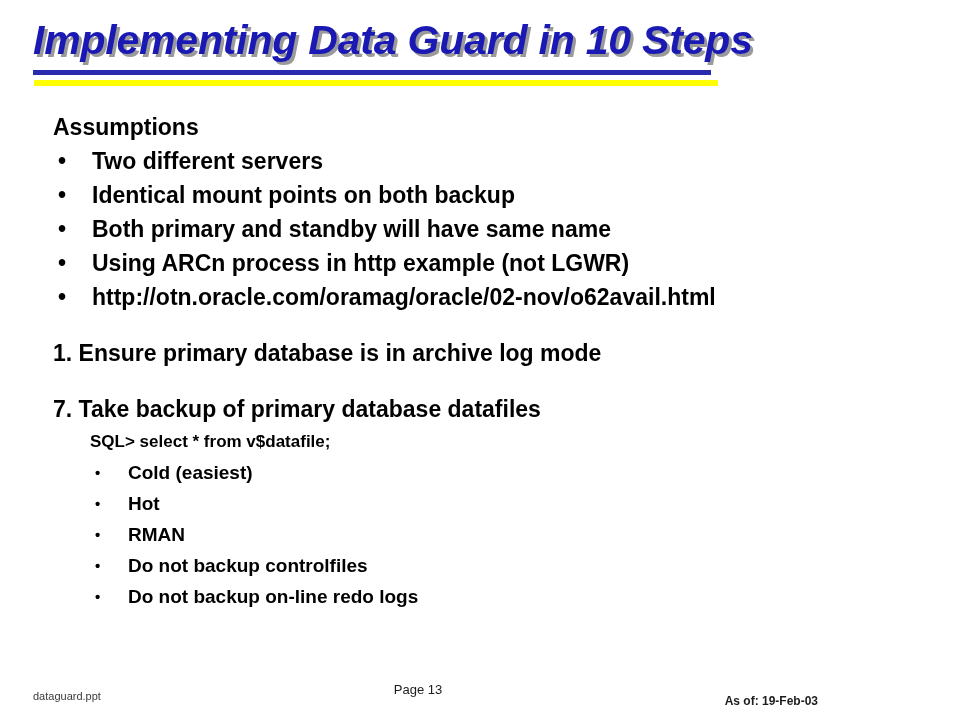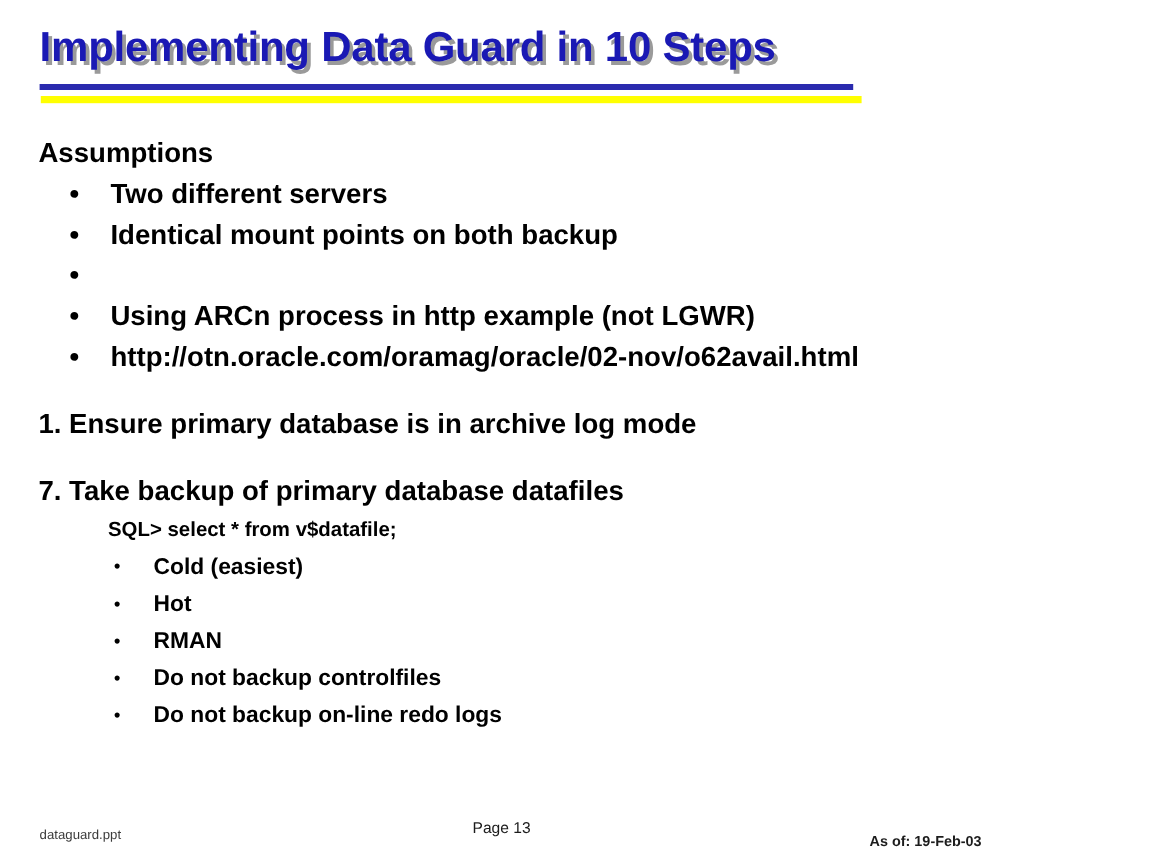--- a/index.html
+++ b/index.html
@@ -16,22 +16,23 @@
     color: #000000;
   }
 
   
   #slide-title {
     position: absolute;
     left: 33px;
     top: 18px;
     width: 700px;
     height: 52px;
-    font-size: 35px;
+    font-size: 41px;
     font-weight: bold;
+    font-style: italic;
     letter-spacing: -0.2px;
     color: #1A19B4;
     text-shadow: 3px 3px 0 #9a9a9a;
     white-space: nowrap;
     line-height: 44px;
   }
 
   #title-rule-blue {
     position: absolute;
     left: 33px;
@@ -60,21 +61,21 @@
 
   .line {
     position: relative;
     font-weight: bold;
     color: #000000;
     white-space: nowrap;
   }
 
   
   .lvl0 {
-    margin-left: 32px;
+    margin-left: 53px;
     font-size: 23px;
     height: 34px;
     line-height: 30px;
   }
 
   
   .lvl1 {
     margin-left: 58px;
     font-size: 23px;
     height: 34px;
@@ -169,20 +170,21 @@
       <span>Two different servers</span>
     </div>
 
     <div class="line lvl1">
       <span class="bullet">•</span>
       <span>Identical mount points on both backup</span>
     </div>
 
     <div class="line lvl1">
       <span class="bullet">•</span>
+      <span>Both primary and standby will have same name</span>
     </div>
 
     <div class="line lvl1">
       <span class="bullet">•</span>
       <span>Using ARCn process in http example (not LGWR)</span>
     </div>
 
     <div class="line lvl1">
       <span class="bullet">•</span>
       <span>http://otn.oracle.com/oramag/oracle/02-nov/o62avail.html</span>

